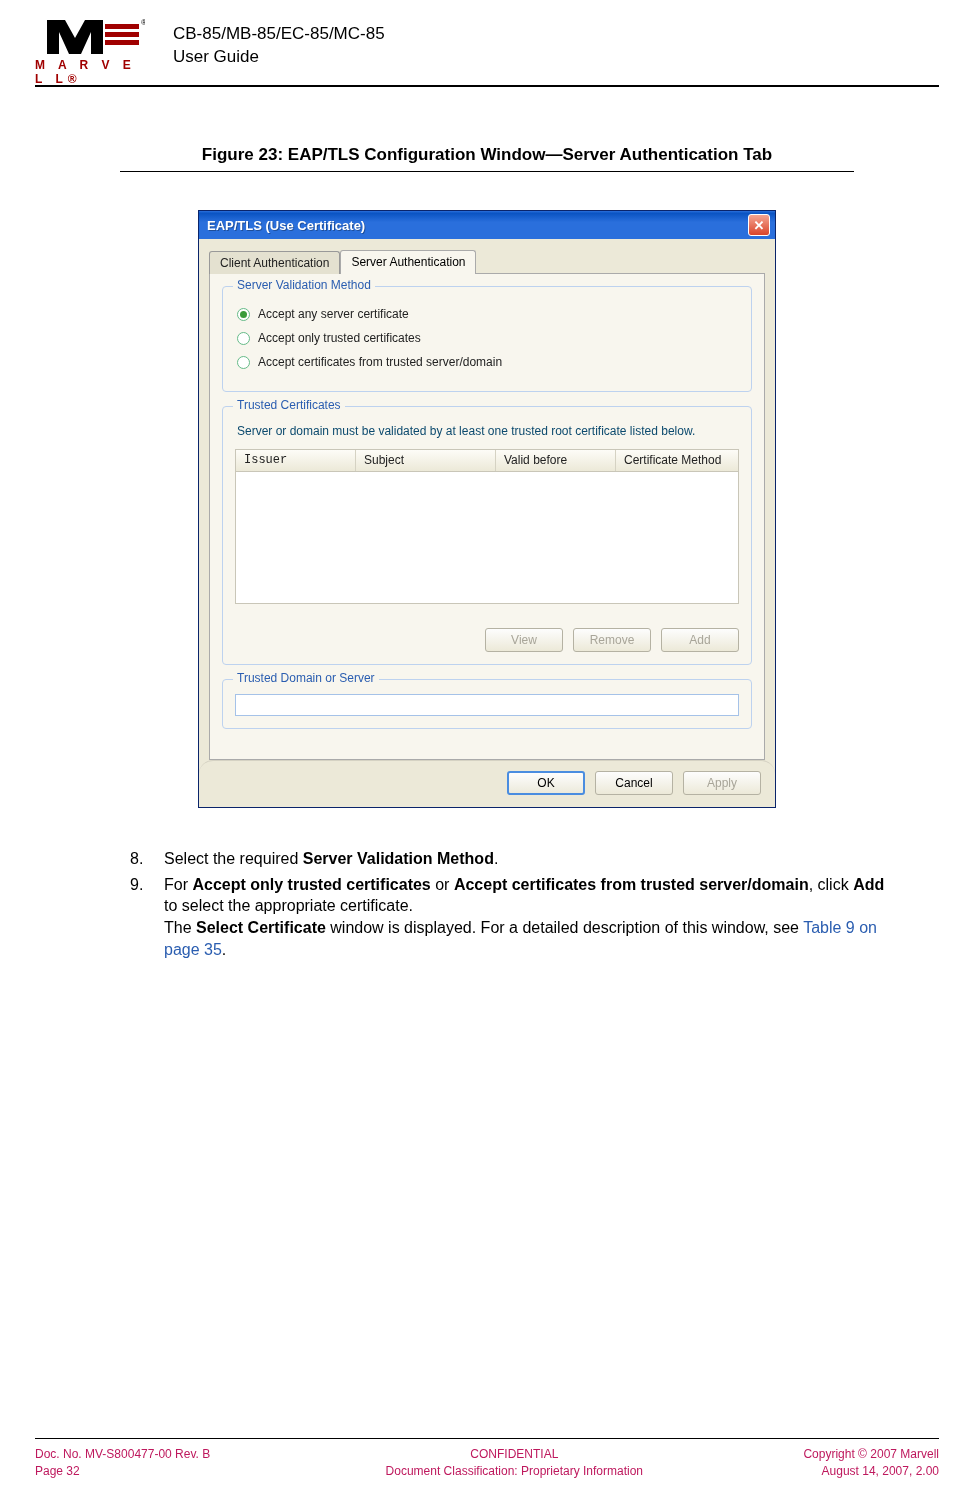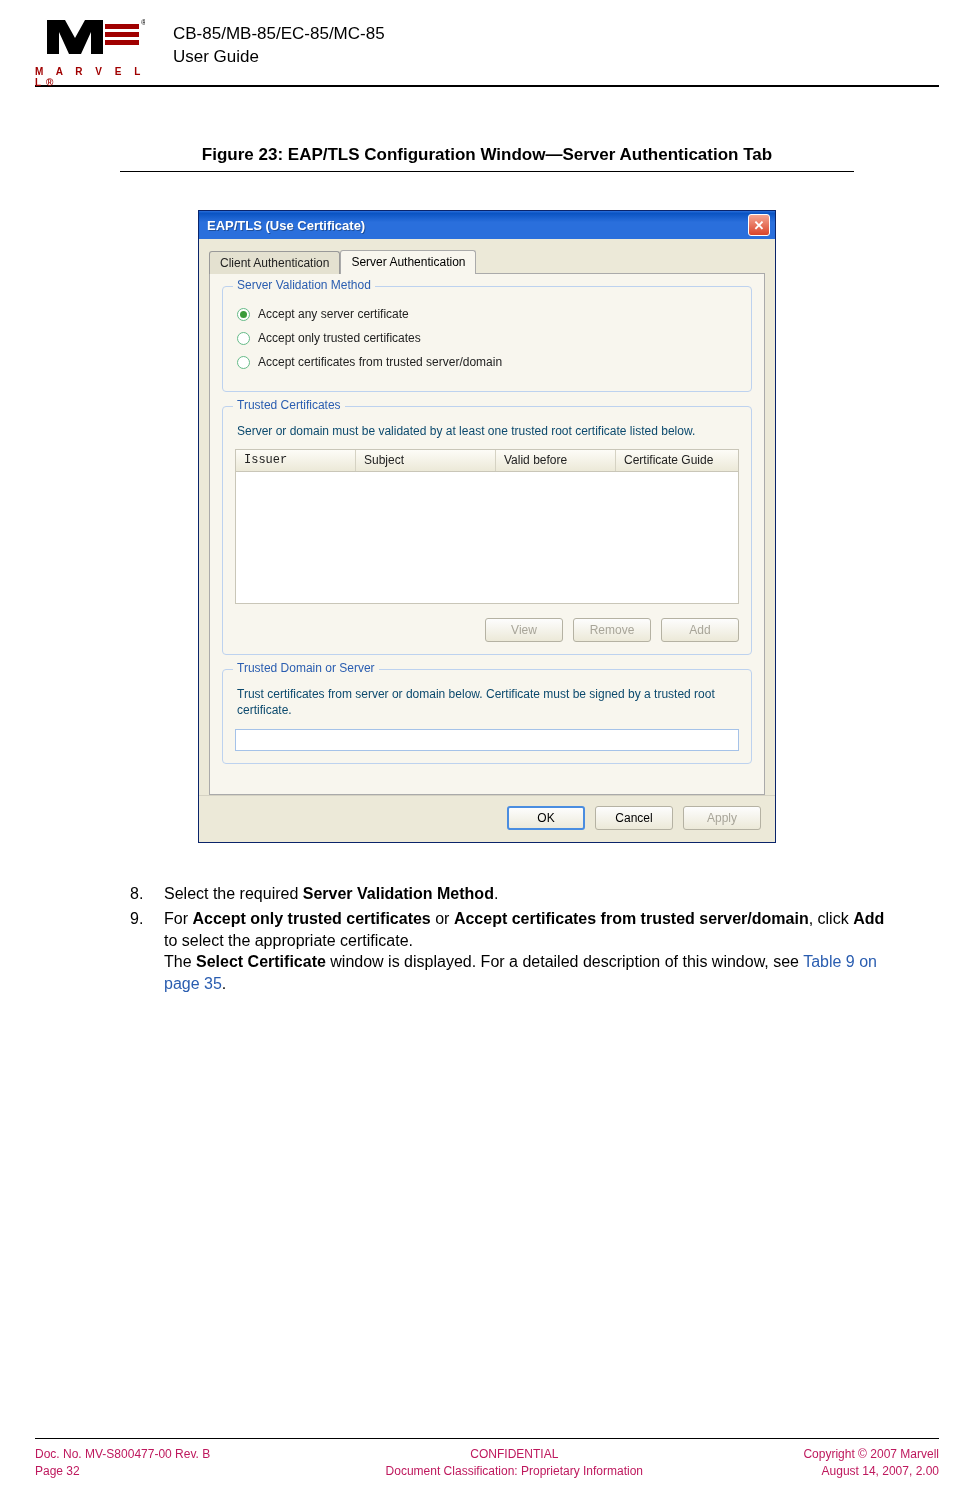--- a/index.html
+++ b/index.html
@@ -21,22 +21,22 @@
     display: flex; flex-direction: column; align-items: center;
     margin-right: 18px;
   }
   .logo-m {
     width: 100px; height: 38px;
     display: flex; align-items: center; justify-content: center;
     position: relative;
   }
   .logo-m svg { width: 100px; height: 38px; }
   .logo-text {
-    font-size: 10px; letter-spacing: 5px; color: #a00000; font-weight: bold;
-    margin-top: 10px;
+    font-size: 12px; letter-spacing: 5px; color: #a00000; font-weight: bold;
+    margin-top: 2px;
   }
   .doc-title {
     font-size: 17px; font-weight: normal; line-height: 1.35;
   }
   .header-rule {
     border: none; border-top: 2px solid #000; margin: 0 35px 0 35px;
   }
   .figure-caption {
     text-align: center; font-weight: bold; font-size: 17px;
     margin: 58px 0 6px 0;
@@ -144,21 +144,21 @@
     padding: 3px 8px;
     border-right: 1px solid #d5d2c3;
     font-size: 12px; color: #222;
   }
   .list-col:last-child { border-right: none; }
   .col-issuer { width: 120px; font-family: Liberation Mono, monospace; }
   .col-subject { width: 140px; }
   .col-valid { width: 120px; }
   .col-store { flex: 1; }
   .btn-row {
-    display: flex; justify-content: flex-end; gap: 10px; margin-top: 14px;
+    display: flex; justify-content: flex-end; gap: 10px; margin-top: 24px;
   }
   .xp-btn {
     min-width: 78px; height: 24px;
     background: linear-gradient(to bottom, #fdfdfd, #ece9d8);
     border: 1px solid #b5b2a3;
     border-radius: 3px;
     font-family: Tahoma, Arial, sans-serif;
     font-size: 12px;
     cursor: default;
   }
@@ -167,21 +167,21 @@
     width: 100%; height: 22px;
     border: 1px solid #a5c2e8;
     background: #fff;
     padding: 2px 4px;
     font-family: Tahoma, Arial, sans-serif; font-size: 12px;
   }
   .dialog-btnbar {
     background: #ece9d8;
     padding: 10px 14px 12px 14px;
     border-top: 1px solid #d5d2c3;
-    display: flex; justify-content: flex-end; gap: 10px;
+    display: flex; justify-content: flex-end; gap: 10px; border-radius: 14px;
   }
   .xp-btn.primary {
     border: 2px solid #4a8de0;
     background: linear-gradient(to bottom, #fdfdfd, #eceadb);
     color: #000;
   }
   
   .body-content {
     margin: 40px 86px 0 130px;
     font-size: 16px; line-height: 1.35;
@@ -262,34 +262,33 @@
 
     <div class="groupbox">
       <div class="groupbox-legend">Trusted Certificates</div>
       <div class="group-note">Server or domain must be validated by at least one trusted root certificate listed below.</div>
 
       <div class="list-table">
         <div class="list-header">
           <div class="list-col col-issuer">Issuer</div>
           <div class="list-col col-subject">Subject</div>
           <div class="list-col col-valid">Valid before</div>
-          <div class="list-col col-store">Certificate Guide</div>
+          <div class="list-col col-store">Certificate Method</div>
         </div>
       </div>
 
       <div class="btn-row">
         <button class="xp-btn disabled">View</button>
         <button class="xp-btn disabled">Remove</button>
         <button class="xp-btn disabled">Add</button>
       </div>
     </div>
 
     <div class="groupbox">
       <div class="groupbox-legend">Trusted Domain or Server</div>
-      <div class="group-note">Trust certificates from server or domain below. Certificate must be signed by a trusted root certificate.</div>
       <input type="text" class="text-input" value="" style="">
     </div>
 
   </div>
 
   <div class="dialog-btnbar">
     <button class="xp-btn primary">OK</button>
     <button class="xp-btn">Cancel</button>
     <button class="xp-btn disabled">Apply</button>
   </div>

